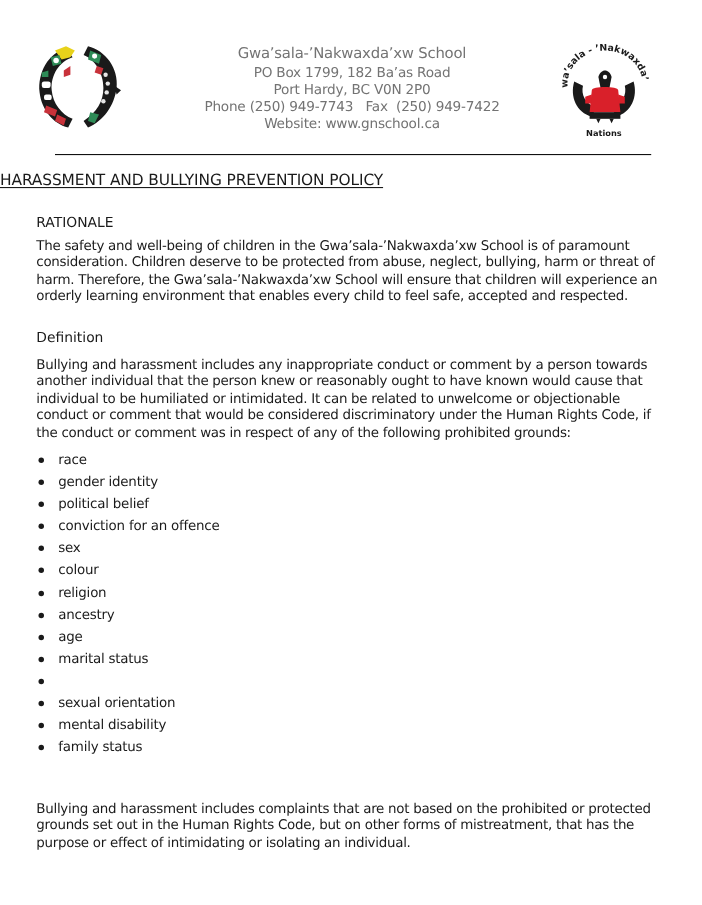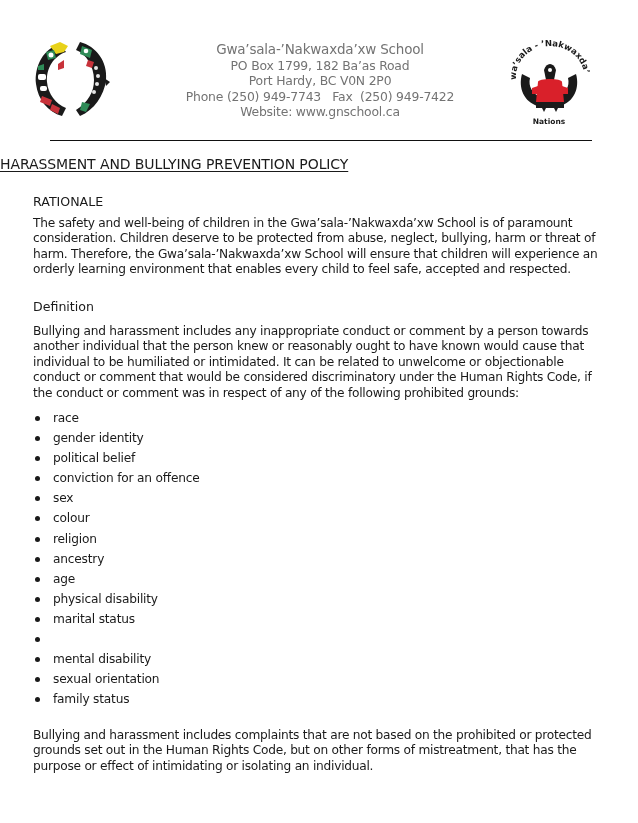--- a/index.html
+++ b/index.html
@@ -108,23 +108,22 @@
 <ul class="grounds">
   <li><span class="bullet"></span><span>race</span></li>
   <li><span class="bullet"></span><span>gender identity</span></li>
   <li><span class="bullet"></span><span>political belief</span></li>
   <li><span class="bullet"></span><span>conviction for an offence</span></li>
   <li><span class="bullet"></span><span>sex</span></li>
   <li><span class="bullet"></span><span>colour</span></li>
   <li><span class="bullet"></span><span>religion</span></li>
   <li><span class="bullet"></span><span>ancestry</span></li>
   <li><span class="bullet"></span><span>age</span></li>
-  <li><span class="bullet"></span><span>physical disability</span></li>
   <li><span class="bullet"></span><span>marital status</span></li>
   <li><span class="bullet"></span></li>
+  <li><span class="bullet"></span><span>sexual orientation</span></li>
   <li><span class="bullet"></span><span>mental disability</span></li>
-  <li><span class="bullet"></span><span>sexual orientation</span></li>
   <li><span class="bullet"></span><span>family status</span></li>
 </ul>
 
 <div class="content" style="top: 728px;">
   <p class="p">Bullying and harassment includes complaints that are not based on the prohibited or protected grounds set out in the Human Rights Code, but on other forms of mistreatment, that has the purpose or effect of intimidating or isolating an individual.</p>
 </div>
 
 </body></html>

